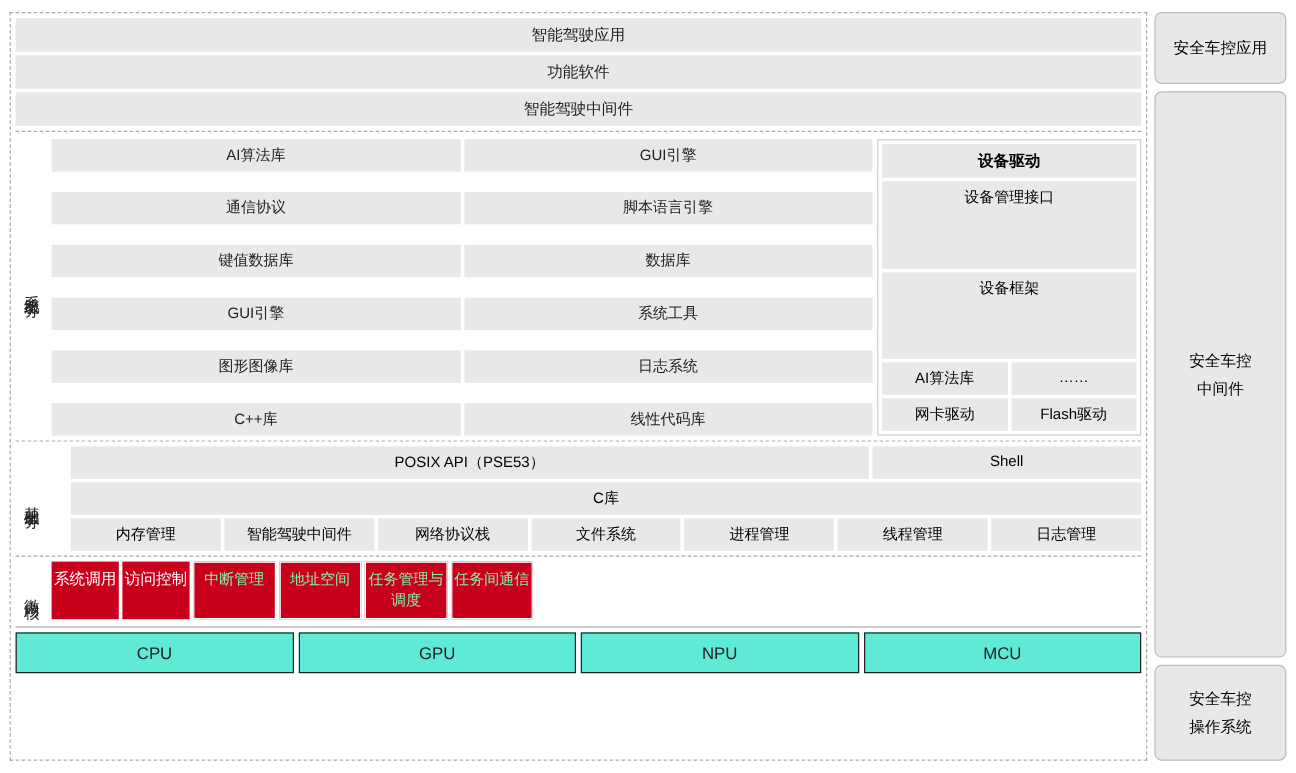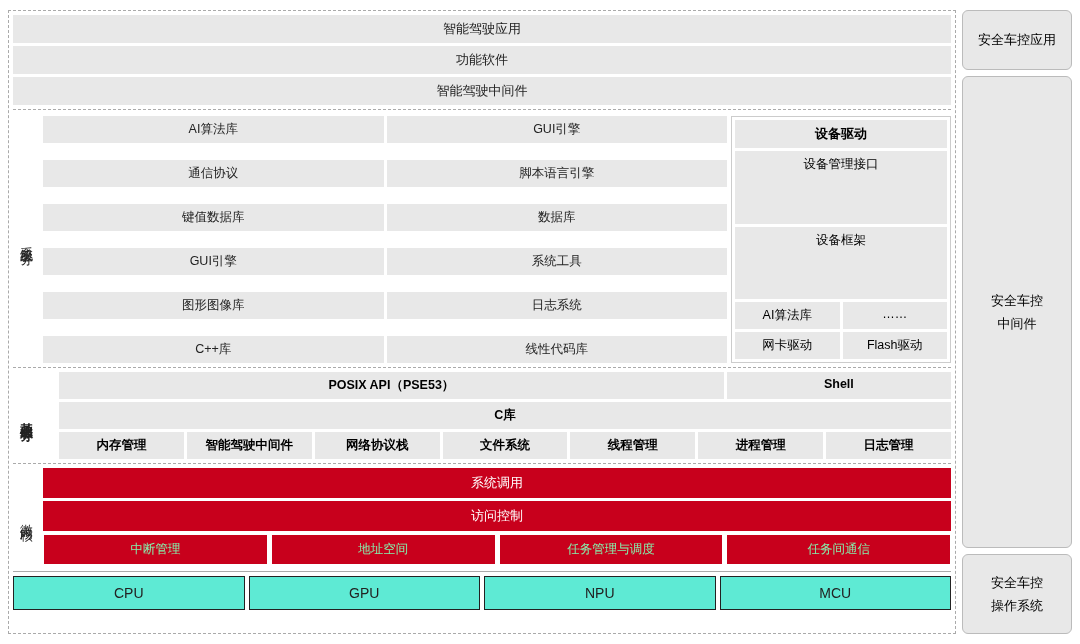--- a/index.html
+++ b/index.html
@@ -123,21 +123,20 @@
       padding: 5px 2px;
       font-size: 12.5px;
     }
     
     .base-services {
       display: flex;
       flex-direction: row;
       gap: 20px;
       border-bottom: 1.5px dashed #aaa;
       padding-bottom: 4px;
-      font-weight: bold;
     }
     .base-label {
       writing-mode: vertical-rl;
       text-orientation: upright;
       display: flex;
       align-items: center;
       justify-content: center;
       font-size: 13px;
       color: #222;
       padding: 2px 4px;
@@ -179,21 +178,21 @@
       justify-content: center;
       font-size: 13px;
       color: #222;
       padding: 2px 4px;
       letter-spacing: 2px;
       white-space: nowrap;
     }
     .micro-content {
       flex: 1;
       display: flex;
-      flex-direction: column;
+      flex-direction: row;
       gap: 3px;
     }
     .micro-cell {
       background: #c8001c;
       color: #fff;
       text-align: center;
       padding: 6px 2px;
       font-size: 13px;
     }
     .micro-row {
@@ -336,22 +335,22 @@
           <div class="base-cell">Shell</div>
         </div>
         <div class="base-row">
           <div class="base-cell">C库</div>
         </div>
         <div class="base-row">
           <div class="base-cell">内存管理</div>
           <div class="base-cell">智能驾驶中间件</div>
           <div class="base-cell">网络协议栈</div>
           <div class="base-cell">文件系统</div>
+          <div class="base-cell">进程管理</div>
           <div class="base-cell">线程管理</div>
-          <div class="base-cell">进程管理</div>
           <div class="base-cell">日志管理</div>
         </div>
       </div>
     </div>
 
     <div class="micro-kernel">
       <div class="micro-label">微内核</div>
       <div class="micro-content">
         <div class="micro-cell">系统调用</div>
         <div class="micro-cell">访问控制</div>

